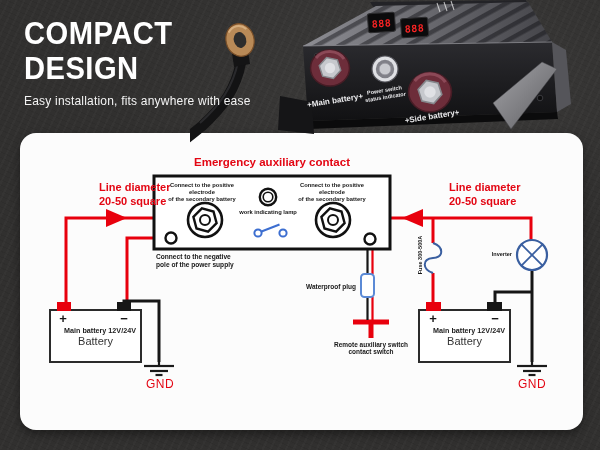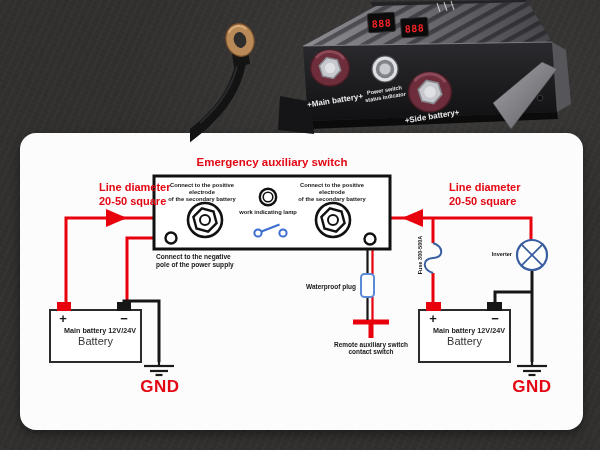--- a/index.html
+++ b/index.html
@@ -37,28 +37,33 @@
   #cposR{left:288px;top:182px;}
   #lampLbl{left:229px;top:209px;width:78px;font-size:5.8px;}
   #cneg{left:156px;top:253px;width:95px;font-size:6.6px;line-height:7.5px;}
   #wplug{left:300px;top:283px;width:56px;font-size:6.5px;}
   #remote{left:324px;top:341px;width:94px;font-size:6.5px;line-height:7.4px;}
   #fuseLbl{left:388px;top:252px;width:64px;font-size:5.5px;transform:rotate(-90deg);}
   #invLbl{left:474px;top:251px;width:38px;font-size:5.5px;}
   .battSign{width:16px;font-size:13px;font-weight:600;text-align:center;}
   .battL1{width:96px;font-size:7.2px;text-align:center;font-weight:bold;color:#222;}
   .battL2{width:87px;font-size:11px;text-align:center;color:#333;}
-  .gnd{width:54px;font-size:17px;font-weight:700;text-align:center;letter-spacing:.5px;}
+  .gnd{width:54px;font-size:12px;font-weight:400;text-align:center;letter-spacing:.5px;}
   #gndL{left:133px;top:377px;} #gndR{left:505px;top:377px;}
 </style>
 </head>
 <body>
 
 <div class="stage">
 
+  <div class="hdr">
+    <div class="t">COMPACT</div>
+    <div class="t">DESIGN</div>
+    <div class="sub">Easy installation, fits anywhere with ease</div>
+  </div>
 
   <div class="panel"></div>
 
   <svg class="product" viewBox="0 0 410 150" aria-hidden="true">
     <defs>
       <linearGradient id="gtop" x1="0" y1="0" x2="1" y2="0">
         <stop offset="0" stop-color="#8d8d93"></stop>
           <stop offset="1" stop-color="#45454a"></stop>
       </linearGradient>
       <linearGradient id="gfront" x1="0" y1="0" x2="0" y2="1">
@@ -216,21 +221,21 @@
     <rect x="361" y="274" width="13" height="23" rx="3.5" fill="#fff" stroke="#5b8ad6" stroke-width="2"></rect>
 
     <rect x="50" y="310" width="91" height="52" fill="#fff" stroke="#2b2b2b" stroke-width="2"></rect>
     <rect x="419" y="310" width="91" height="52" fill="#fff" stroke="#2b2b2b" stroke-width="2"></rect>
     <rect x="57" y="302" width="14" height="9" fill="#e8000d"></rect>
     <rect x="117" y="302" width="14" height="9" fill="#161616"></rect>
     <rect x="426" y="302" width="15" height="9" fill="#e8000d"></rect>
     <rect x="487" y="302" width="15" height="9" fill="#161616"></rect>
   </svg>
 
-  <div class="dl red b ctr" id="diagTitle">Emergency auxiliary switch</div>
+  <div class="dl red b ctr" id="diagTitle">Emergency auxiliary contact</div>
 
   <div class="dl red b lineDiam" id="lineDiamL">
     <div>Line diameter</div>
     <div>20-50 square</div>
   </div>
   <div class="dl red b lineDiam" id="lineDiamR">
     <div>Line diameter</div>
     <div>20-50 square</div>
   </div>
 

